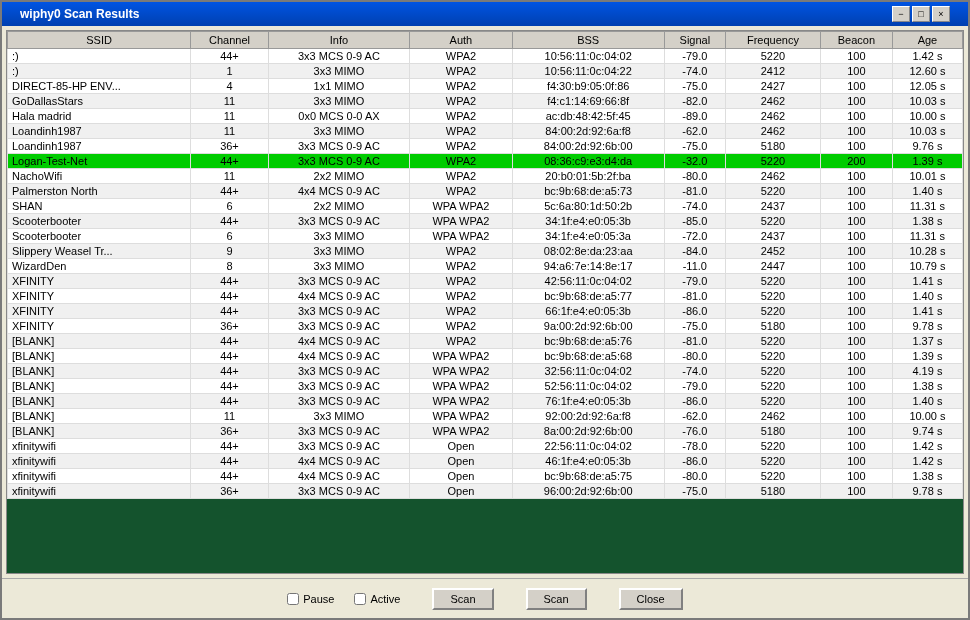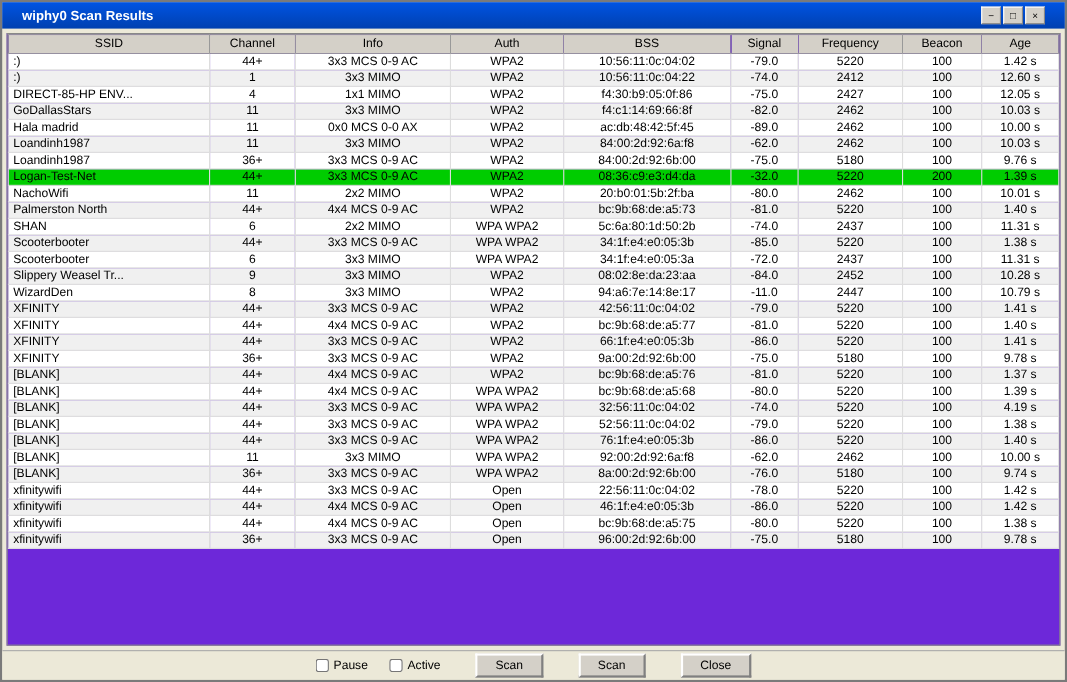--- a/index.html
+++ b/index.html
@@ -54,21 +54,21 @@
     .content {
       flex: 1;
       display: flex;
       flex-direction: column;
       overflow: hidden;
     }
     .table-container {
       flex: 1;
       overflow-y: auto;
       overflow-x: hidden;
-      background: #6d28d9;
+      background: #14532d;
       margin: 4px;
       border: 1px solid #888;
     }
     table {
       width: 100%;
       border-collapse: collapse;
       font-size: 11px;
     }
     thead tr {
       background: #d4d0c8;
@@ -106,21 +106,21 @@
     }
     .footer {
       display: flex;
       align-items: center;
       justify-content: center;
       gap: 20px;
       padding: 6px 8px;
       background: #ece9d8;
       border-top: 1px solid #aaa;
       flex-shrink: 0;
-      height: 27px;
+      height: 40px;
     }
     .checkbox-group {
       display: flex;
       align-items: center;
       gap: 4px;
     }
     .footer-btn {
       padding: 3px 16px;
       background: #d4d0c8;
       border: 2px solid;

